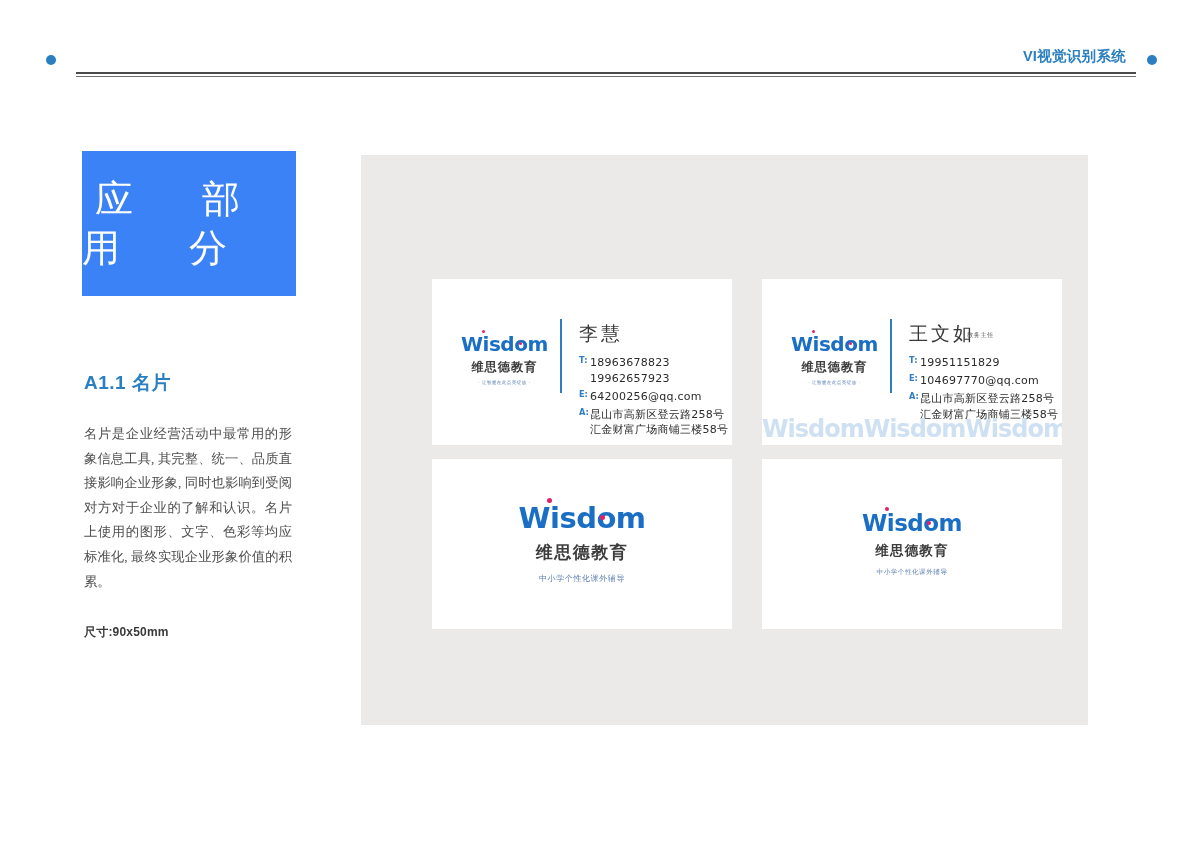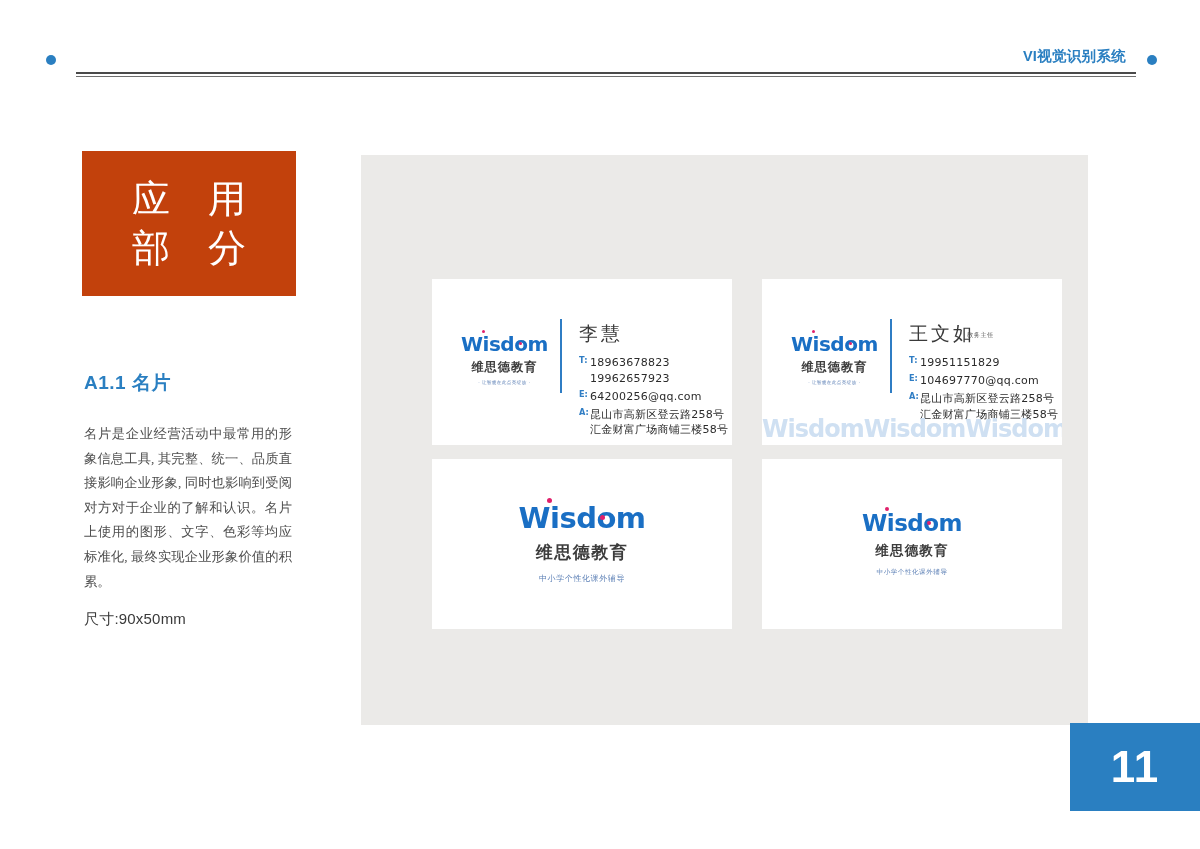--- a/index.html
+++ b/index.html
@@ -32,23 +32,23 @@
     letter-spacing:.3px;white-space:nowrap;
   }
   .hdr-rule{position:absolute;left:76px;top:72px;width:1060px;height:5px;}
   .hdr-rule i{position:absolute;left:0;width:100%;display:block;background:#4a4a4a;}
   .hdr-rule i.r1{top:0;height:1.5px;}
   .hdr-rule i.r2{top:3.5px;height:1.5px;background:#6f6f6f;}
 
   
   .blue-box{
     position:absolute;left:82px;top:151px;width:214px;height:145px;
-    background:#c2410c;
+    background:#3b82f6;
     color:#ffffff;
-    display:flex;flex-direction:column;align-items:center;justify-content:center;
+    display:flex;flex-direction:row;align-items:center;justify-content:center;
   }
   .blue-box .bb-line{
     font-size:38px;font-weight:500;letter-spacing:13px;
     text-indent:13px;line-height:1.28;
     font-family:"DejaVu Sans","Liberation Sans",sans-serif;
   }
 
   .sec-title{
     position:absolute;left:84px;top:370px;
     font-size:19px;font-weight:bold;color:#2a7fc1;letter-spacing:.5px;
@@ -58,22 +58,22 @@
     font-size:13.3px;line-height:1.85;color:#4e4e4e;
     text-align:justify;
     font-family:Liberation Serif, serif;
   }
   .sec-note{
     position:absolute;left:84px;top:582px;width:215px;
     font-size:7.8px;line-height:1.5;color:#8f8f8f;
     font-family:"DejaVu Sans","Liberation Sans",sans-serif;
   }
   .sec-size{
-    position:absolute;left:84px;top:610px;
-    font-size:15px;font-weight:normal;color:#3a3a3a;letter-spacing:.2px;
+    position:absolute;left:84px;top:624px;
+    font-size:12px;font-weight:bold;color:#3a3a3a;letter-spacing:.2px;
   }
 
   
   .grey-panel{
     position:absolute;left:361px;top:155px;width:727px;height:570px;
     background:#ebeae8;
   }
 
   
   .card{position:absolute;background:#ffffff;overflow:hidden;}
@@ -270,15 +270,14 @@
   <div class="card c4">
     <div class="lc-inner">
       <div class="logo lc-logo small">
         <div class="logo-word">Wisdom<span class="dot d1"></span><span class="dot d2"></span></div>
         <div class="logo-cn">维思德教育</div>
         <div class="logo-tag">中小学个性化课外辅导</div>
       </div>
     </div>
   </div>
 
-  <div class="pagenum">11</div>
 
 </div>
 
 </body></html>

